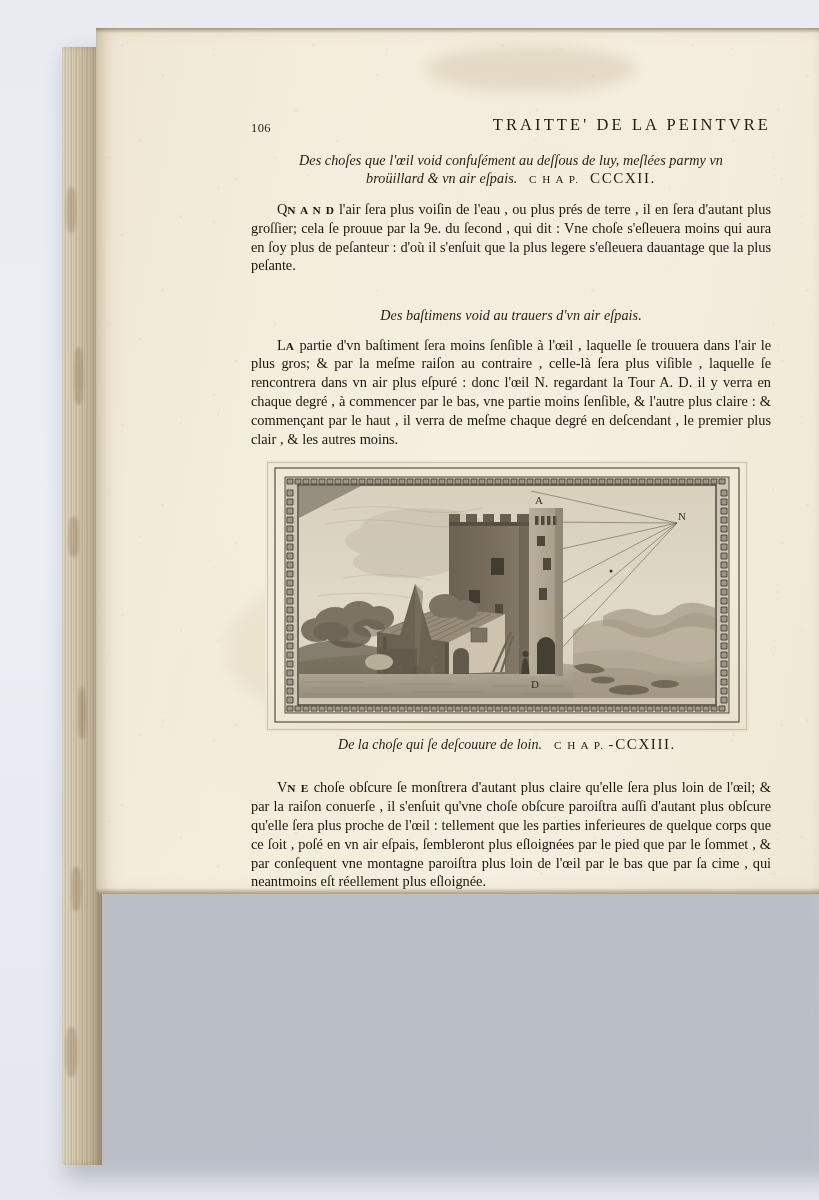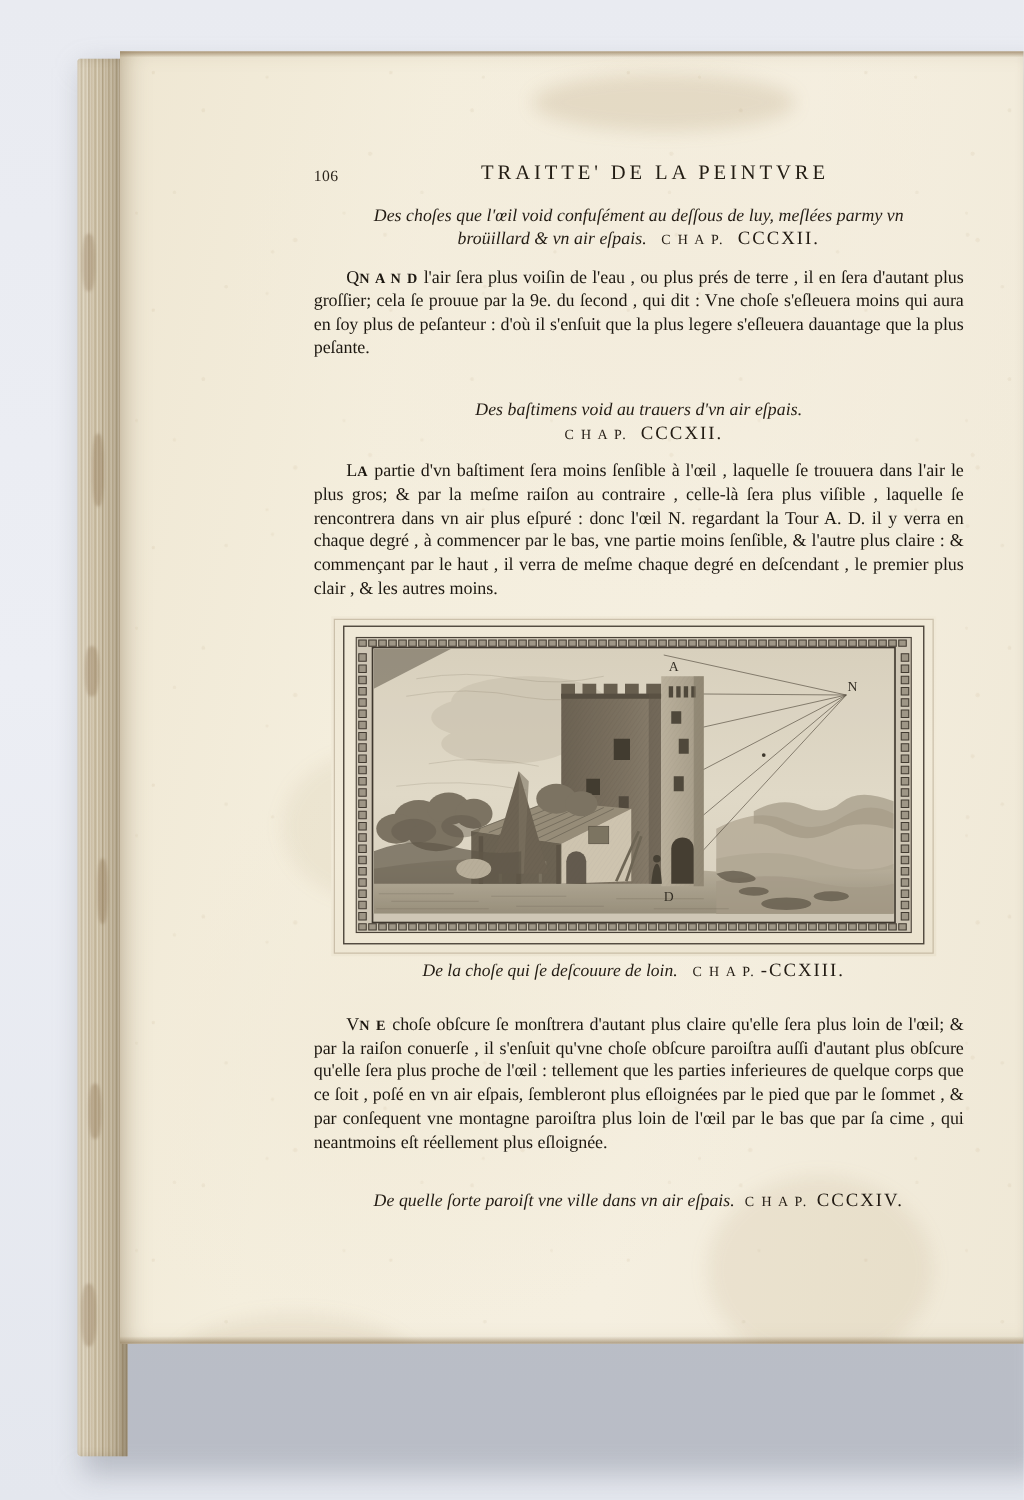--- a/index.html
+++ b/index.html
@@ -62,23 +62,23 @@
     position: absolute;
     background: rgba(126,96,58,0.30);
     filter: blur(1.4px);
     border-radius: 40%;
   }
 
   
   #leaf {
     position: absolute;
     left: 96px;
-    top: 41px;
+    top: 28px;
     width: 723px;
-    height: 1034px;
+    height: 866px;
     background:
       radial-gradient(ellipse 520px 360px at 62% 18%, #f3ecdc 0%, rgba(243,236,220,0) 70%),
       radial-gradient(ellipse 430px 300px at 30% 78%, #f2ebd9 0%, rgba(242,235,217,0) 72%),
       linear-gradient(100deg, #efe7d3 0%, #f4eedd 30%, #f5efe0 62%, #efe8d6 100%);
     box-shadow:
       inset 10px 0 22px -10px rgba(120,98,64,0.55),
       inset -2px 0 8px -4px rgba(140,118,82,0.18);
     overflow: hidden;
   }
   
@@ -141,21 +141,21 @@
   }
   .folio {
     position: absolute;
     left: 0;
     top: 6px;
     font-size: 12.5px;
     letter-spacing: 0.4px;
     color: #2a231a;
   }
   .head-title {
-    text-align: center;
+    text-align: right;
     font-size: 16.5px;
     letter-spacing: 3.1px;
     color: #20191180;
     color: #221c13;
     padding-left: 26px;
   }
 
   
   .chapter-head {
     text-align: center;
@@ -293,24 +293,20 @@
     </div>
 
     <div class="gap-c"></div>
 
     <p class="para"><span class="indent"></span><span class="initial">Q</span><span class="smallcaps">N A N D</span><span> l'air ſera plus voiſin de l'eau , ou plus prés de terre , il en ſera d'autant plus groſſier; cela ſe prouue par la 9e. du ſecond , qui dit : Vne choſe s'eſleuera moins qui aura en ſoy plus de peſanteur : d'où il s'enſuit que la plus legere s'eſleuera dauantage que la plus peſante.</span></p>
 
     <div class="gap-a"></div>
 
     <div class="chapter-head two-line">
       <span>Des baſtimens void au trauers d'vn air eſpais.</span>
-      <span class="l2">
-        <span class="chap-word">C H A P.</span>
-        <span class="chap-num">CCCXII.</span>
-      </span>
     </div>
 
     <div class="gap-c"></div>
 
     <p class="para"><span class="indent"></span><span class="initial">L</span><span class="smallcaps">A</span><span> partie d'vn baſtiment ſera moins ſenſible à l'œil , laquelle ſe trouuera dans l'air le plus gros; &amp; par la meſme raiſon au contraire , celle-là ſera plus viſible , laquelle ſe rencontrera dans vn air plus eſpuré : donc l'œil N. regardant la Tour A. D. il y verra en chaque degré , à commencer par le bas, vne partie moins ſenſible, &amp; l'autre plus claire : &amp; commençant par le haut , il verra de meſme chaque degré en deſcendant , le premier plus clair , &amp; les autres moins.</span></p>
 
     <div id="plate-wrap">
       <div id="plate-paper"></div>
       <div id="plate-mark"></div>
 

